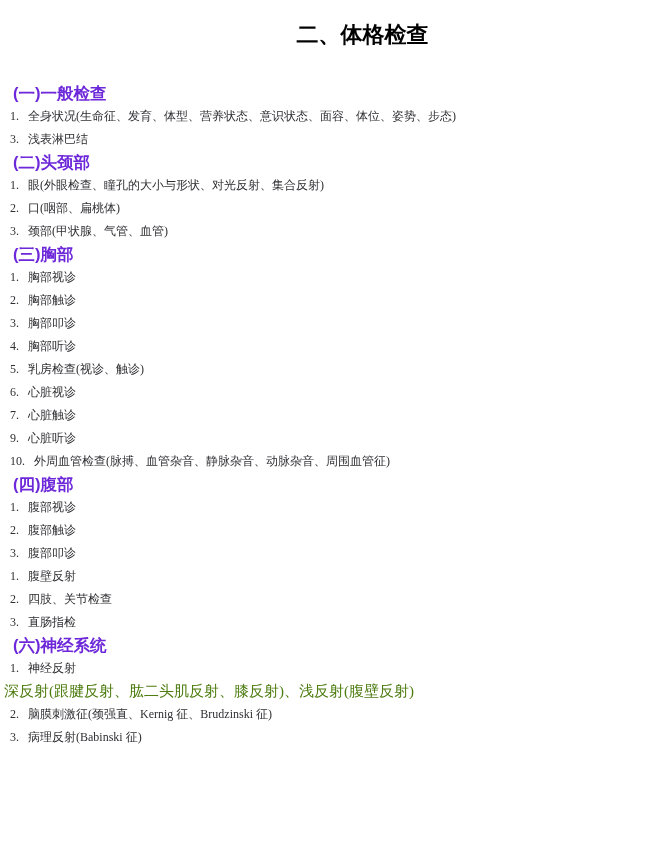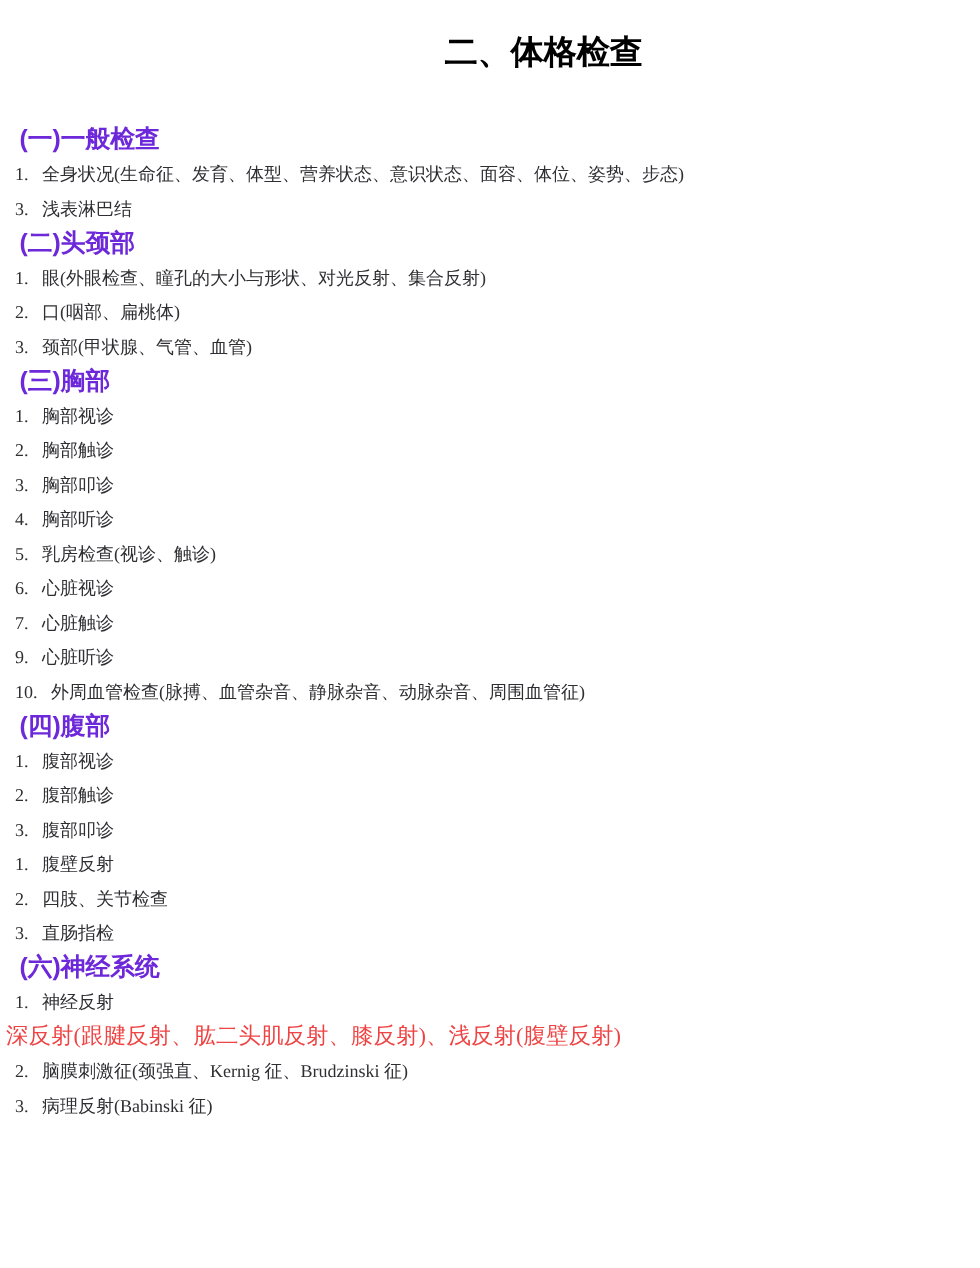--- a/index.html
+++ b/index.html
@@ -36,21 +36,21 @@
     font-size: 12px;
     line-height: 23px;
     color: #2f2f33;
     padding-left: 10px;
     white-space: nowrap;
   }
   .item .num { display: inline-block; margin-right: 9px; }
   .cont {
     font-size: 15px;
     line-height: 23px;
-    color: #ef4444;
+    color: #4d7c0f;
     padding-left: 4px;
     white-space: nowrap;
   }
 </style>
 </head>
 <body>
 
 <div class="page">
   <div class="doc-title">二、体格检查</div>
   <div class="content" id="content">

